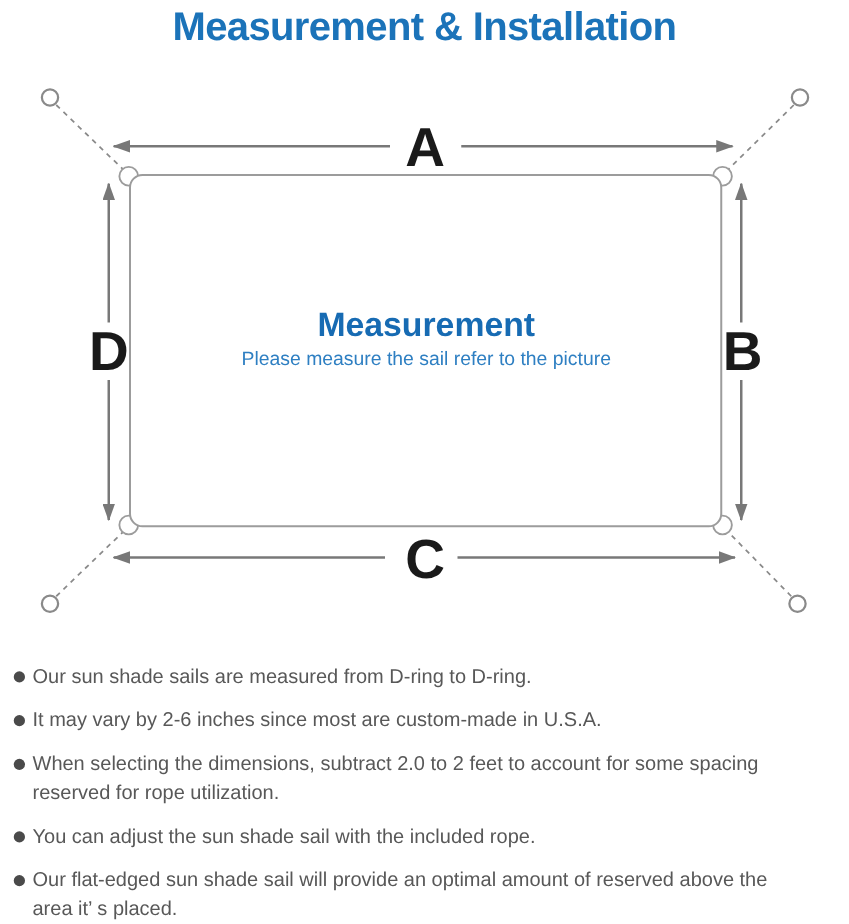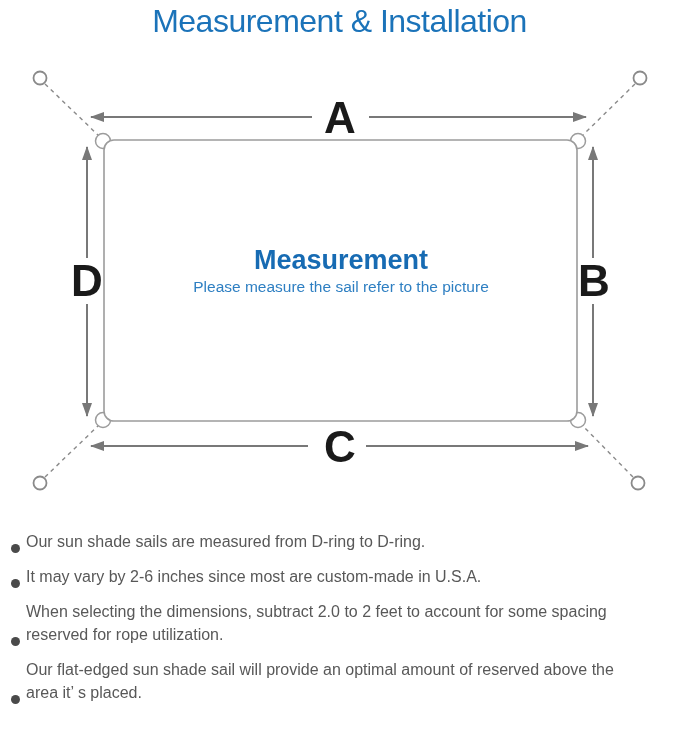--- a/index.html
+++ b/index.html
@@ -17,21 +17,21 @@
   html, body {
     width: 679px; height: 739px;
     background: var(--bg);
     font-family: "Liberation Sans", sans-serif;
     overflow: hidden;
   }
   .page { width: 679px; height: 739px; position: relative; }
   .title {
     text-align: center;
     font-size: 32px;
-    font-weight: normal;
+    font-weight: bold;
     color: var(--title_blue);
     padding-top: 2px;
     line-height: 38px;
     letter-spacing: -0.5px;
   }
   .diagram { display: block; }
   .sail-outline { fill: #ffffff; stroke: var(--line_gray); stroke-width: 1.6; }
   .ring { fill: #ffffff; stroke: var(--line_gray); stroke-width: 1.5; }
   .anchor { fill: #ffffff; stroke: #8a8a8a; stroke-width: 1.8; }
   .rope { stroke: #8a8a8a; stroke-width: 1.4; stroke-dasharray: 4 4; fill: none; }
@@ -54,21 +54,21 @@
     font-size: 15.5px;
     fill: var(--subtitle_blue);
     text-anchor: middle;
   }
   .notes {
     list-style: none;
     padding: 20px 20px 0 11px;
   }
   .notes li {
     display: flex;
-    align-items: flex-end;
+    align-items: flex-start;
     margin-bottom: 12px;
   }
   .dot {
     flex: 0 0 auto;
     width: 9px; height: 9px;
     border-radius: 50%;
     background: var(--bullet_dot);
     margin: 7px 6px 0 0;
   }
   .note-text {
@@ -137,17 +137,21 @@
     <li>
       <span class="dot"></span>
       <span class="note-text">It may vary by 2-6 inches since most are custom-made in U.S.A.</span>
     </li>
     <li>
       <span class="dot"></span>
       <span class="note-text">When selecting the dimensions, subtract 2.0 to 2 feet to account for some spacing reserved for rope utilization.</span>
     </li>
     <li>
       <span class="dot"></span>
+      <span class="note-text">You can adjust the sun shade sail with the included rope.</span>
+    </li>
+    <li>
+      <span class="dot"></span>
       <span class="note-text">Our flat-edged sun shade sail will provide an optimal amount of reserved above the area it’ s placed.</span>
     </li>
   </ul>
 
 </div>
 
 </body></html>

